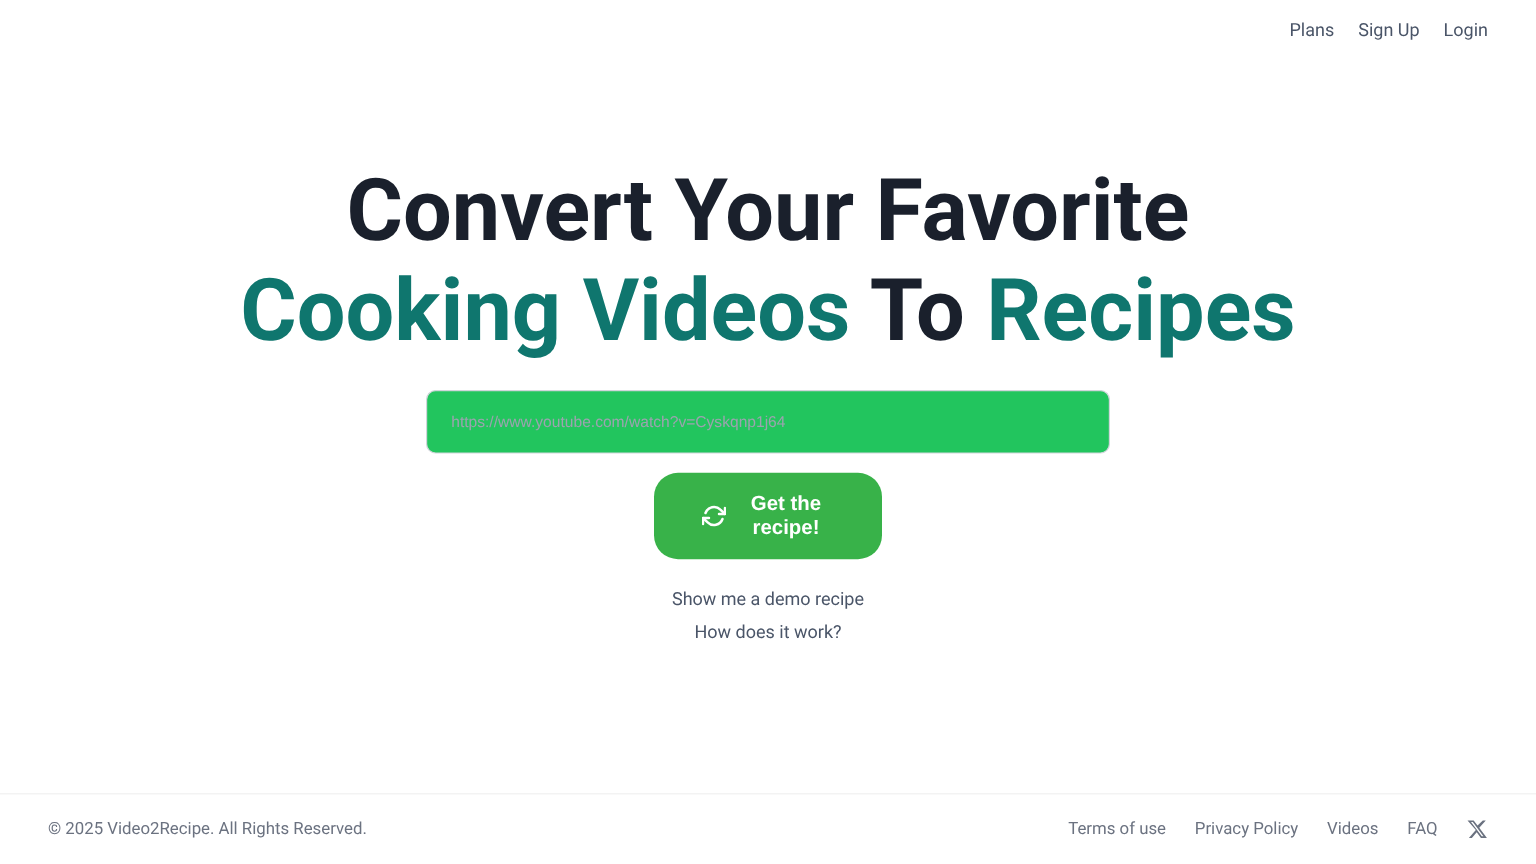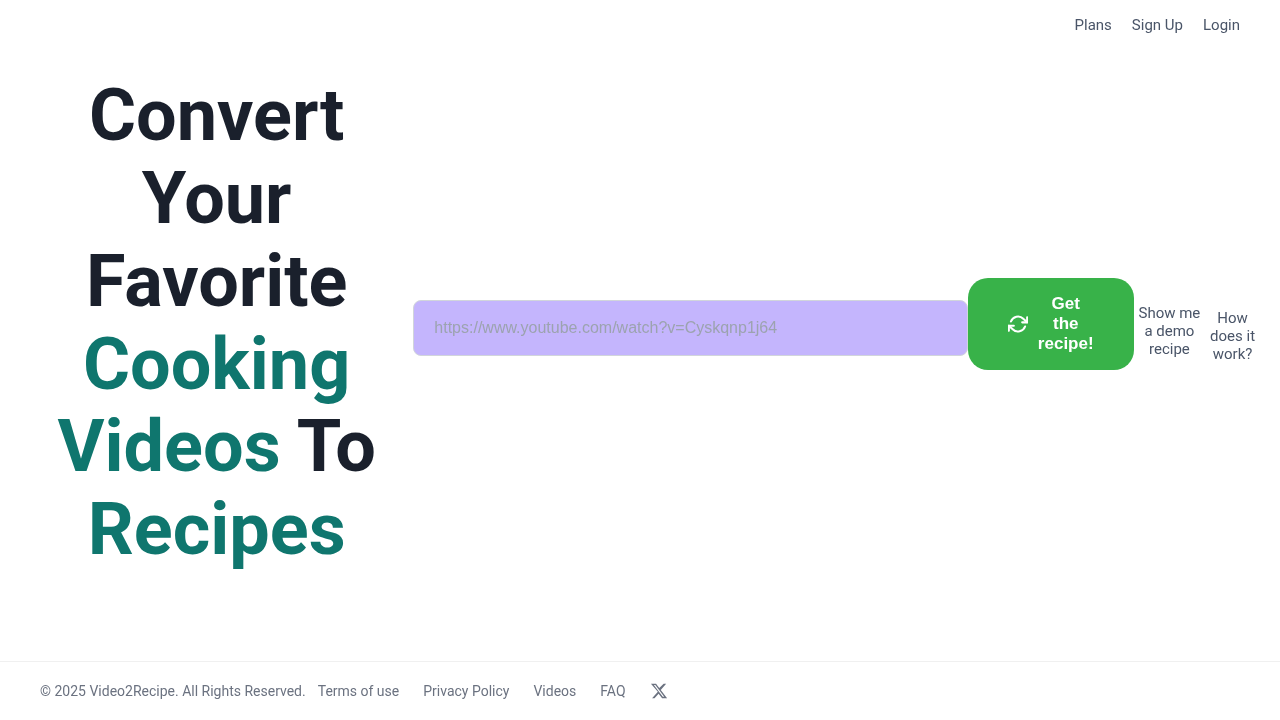--- a/index.html
+++ b/index.html
@@ -31,23 +31,23 @@
       color: #4a5568;
       font-size: 15px;
       font-weight: 400;
       cursor: pointer;
     }
 
     
     main {
       flex: 1;
       display: flex;
-      flex-direction: row;
-      align-items: center;
-      justify-content: flex-end;
+      flex-direction: column;
+      align-items: center;
+      justify-content: center;
       text-align: center;
       padding: 0 20px;
       margin-top: -40px;
     }
 
     .hero-title {
       font-size: 72px;
       font-weight: 700;
       line-height: 1.15;
       color: #1a202c;
@@ -77,26 +77,26 @@
     
     .input-container {
       width: 100%;
       max-width: 570px;
       margin-bottom: 16px;
     }
 
     .url-input {
       width: 100%;
       padding: 18px 20px;
-      font-size: 16px;
+      font-size: 13px;
       border: 1.5px solid #d1d5db;
       border-radius: 8px;
       outline: none;
       color: #374151;
-      background: #c4b5fd;
+      background: #22c55e;
     }
 
     .url-input::placeholder {
       color: #9ca3af;
     }
 
     
     .get-recipe-btn {
       display: flex;
       align-items: center;
@@ -134,21 +134,21 @@
       font-size: 15px;
       color: #4a5568;
       text-decoration: none;
       display: block;
       cursor: pointer;
     }
 
     
     footer {
       display: flex;
-      justify-content: flex-start;
+      justify-content: space-between;
       align-items: center;
       padding: 20px 40px;
       border-top: 1px solid #f0f0f0;
       flex-wrap: wrap;
       gap: 12px;
     }
 
     .footer-copy {
       font-size: 14px;
       color: #6b7280;

